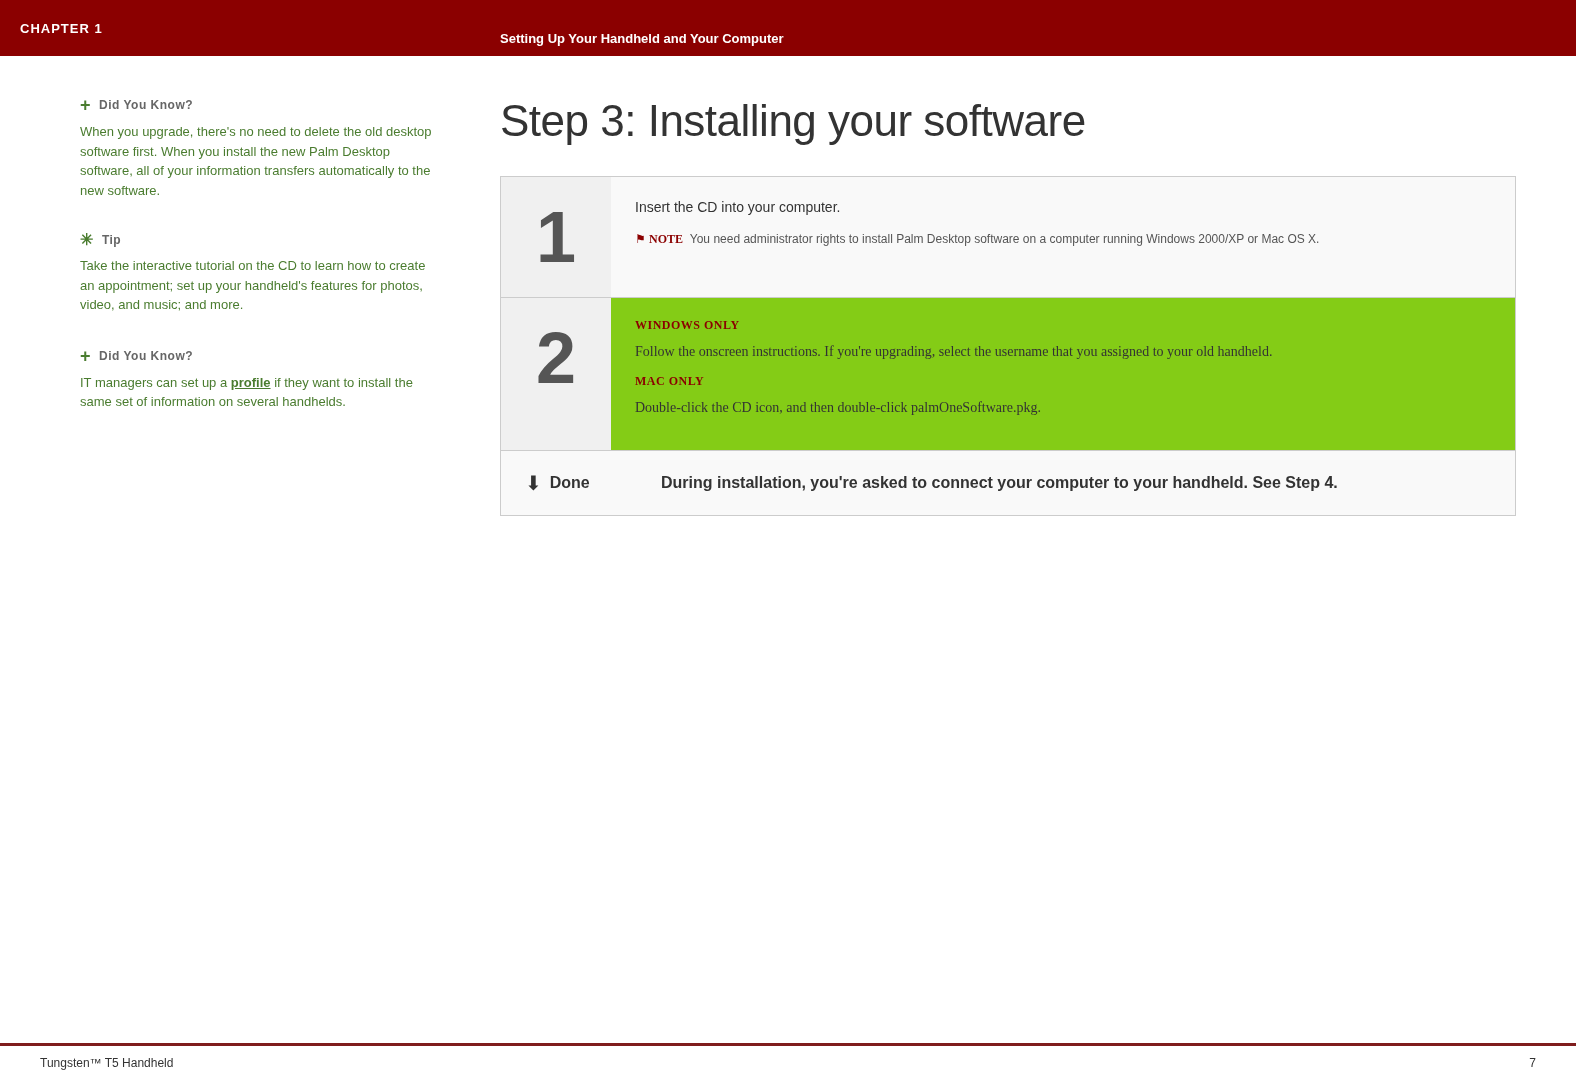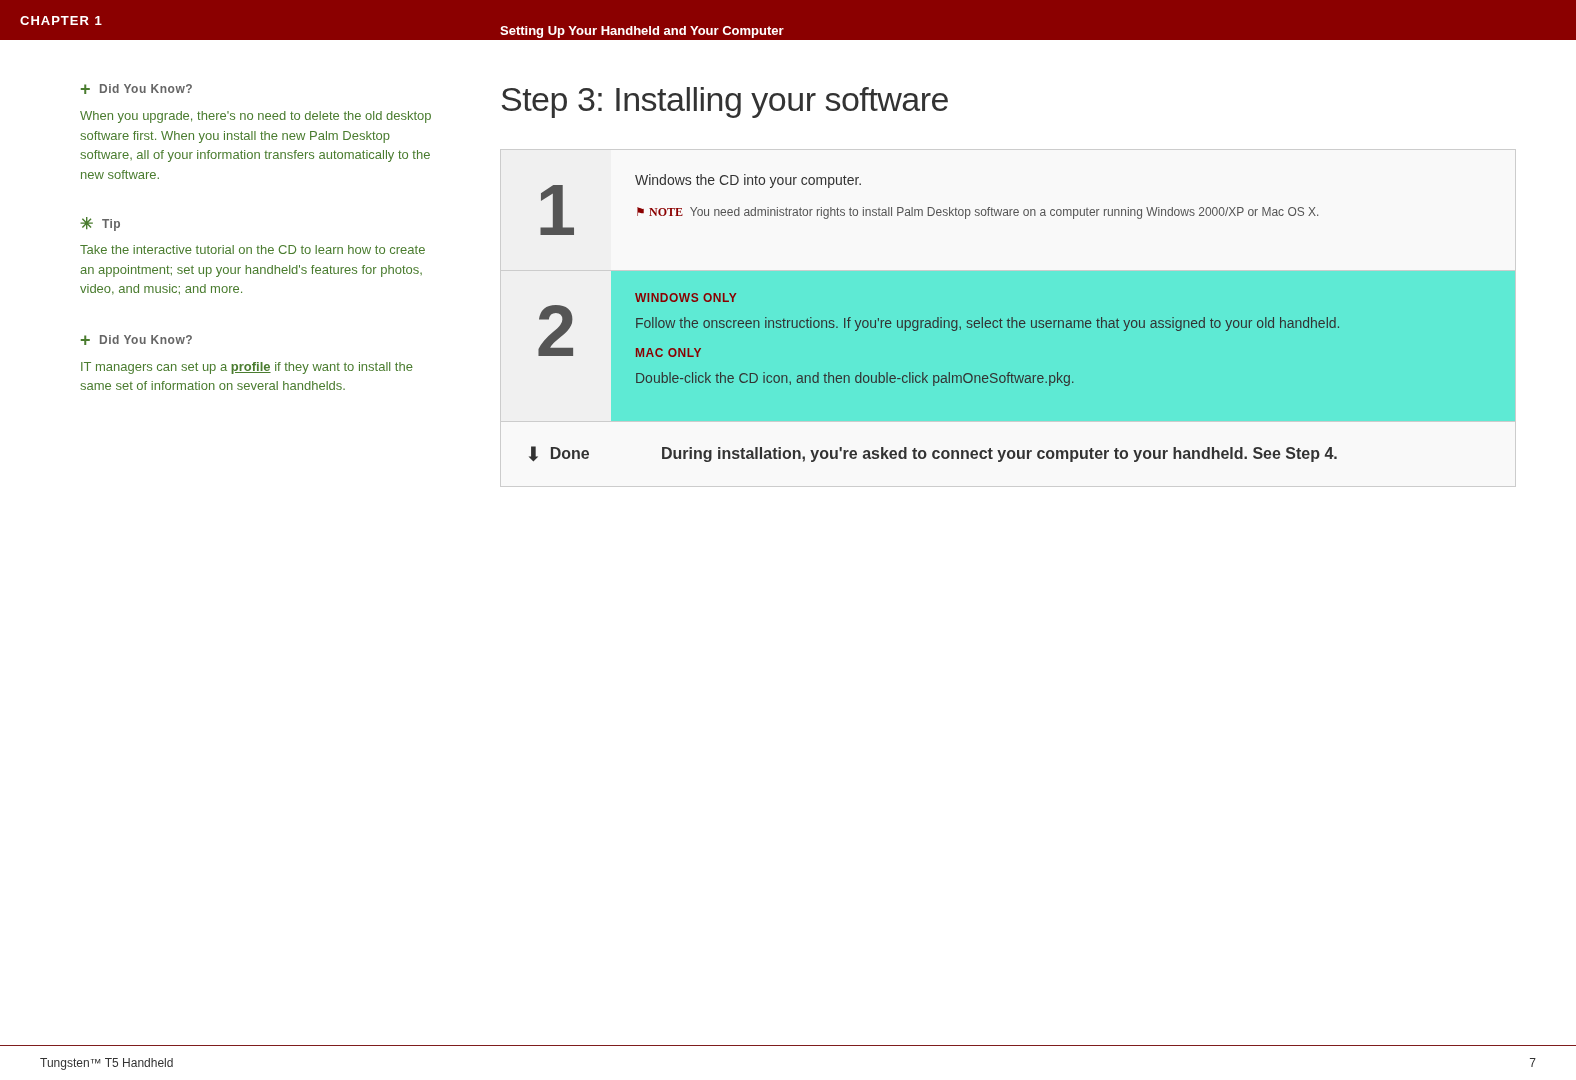--- a/index.html
+++ b/index.html
@@ -12,21 +12,21 @@
       min-height: 1080px;
       position: relative;
     }
 
     
     .header {
       background: #8b0000;
       color: #fff;
       display: flex;
       align-items: center;
-      height: 40px;
+      height: 56px;
       padding: 0 20px;
     }
     .header-chapter {
       font-size: 13px;
       font-weight: bold;
       letter-spacing: 1px;
       min-width: 480px;
     }
     .header-title {
       font-size: 13px;
@@ -89,21 +89,21 @@
       cursor: pointer;
     }
 
     
     .content {
       flex: 1;
       padding: 0 60px 0 20px;
     }
 
     .page-title {
-      font-size: 34px;
+      font-size: 44px;
       font-weight: 300;
       color: #333;
       margin-bottom: 30px;
       letter-spacing: -0.5px;
     }
 
     
     .steps-container {
       border: 1px solid #ccc;
     }
@@ -172,21 +172,22 @@
       margin-bottom: 8px;
       margin-top: 0;
       display: block;
     }
 
     .section-label:first-child {
       margin-top: 0;
     }
 
     .step2-content {
-      background: #5eead4;
+      background: #84cc16;
+      font-family: Liberation Serif, serif;
     }
 
     
     .done-row {
       display: flex;
       align-items: center;
       padding: 20px 24px;
       background: #f9f9f9;
       gap: 16px;
     }
@@ -217,21 +218,21 @@
       line-height: 1.4;
     }
 
     
     .footer {
       position: absolute;
       bottom: 0;
       left: 0;
       right: 0;
       padding: 10px 40px;
-      border-top: 1px solid #7f1d1d;
+      border-top: 3px solid #7f1d1d;
       display: flex;
       justify-content: space-between;
       align-items: center;
       font-size: 12px;
       color: #333;
     }
 
     .footer-brand {
       font-size: 12px;
       color: #333;
@@ -286,21 +287,21 @@
 
     <h1 class="page-title">Step 3: Installing your software</h1>
 
     <div class="steps-container">
 
       <div class="step-row">
         <div class="step-number-cell">
           <span class="step-number">1</span>
         </div>
         <div class="step-content-cell">
-          <div class="step-main-text">Windows the CD into your computer.</div>
+          <div class="step-main-text">Insert the CD into your computer.</div>
           <div class="note-block">
             <span class="note-icon">⚑</span>
             <span class="note-label">NOTE</span>
             &nbsp;<span>You need administrator rights to install Palm Desktop software on a computer running Windows 2000/XP or Mac OS X.</span>
           </div>
         </div>
       </div>
 
       <div class="step-row">
         <div class="step-number-cell">

